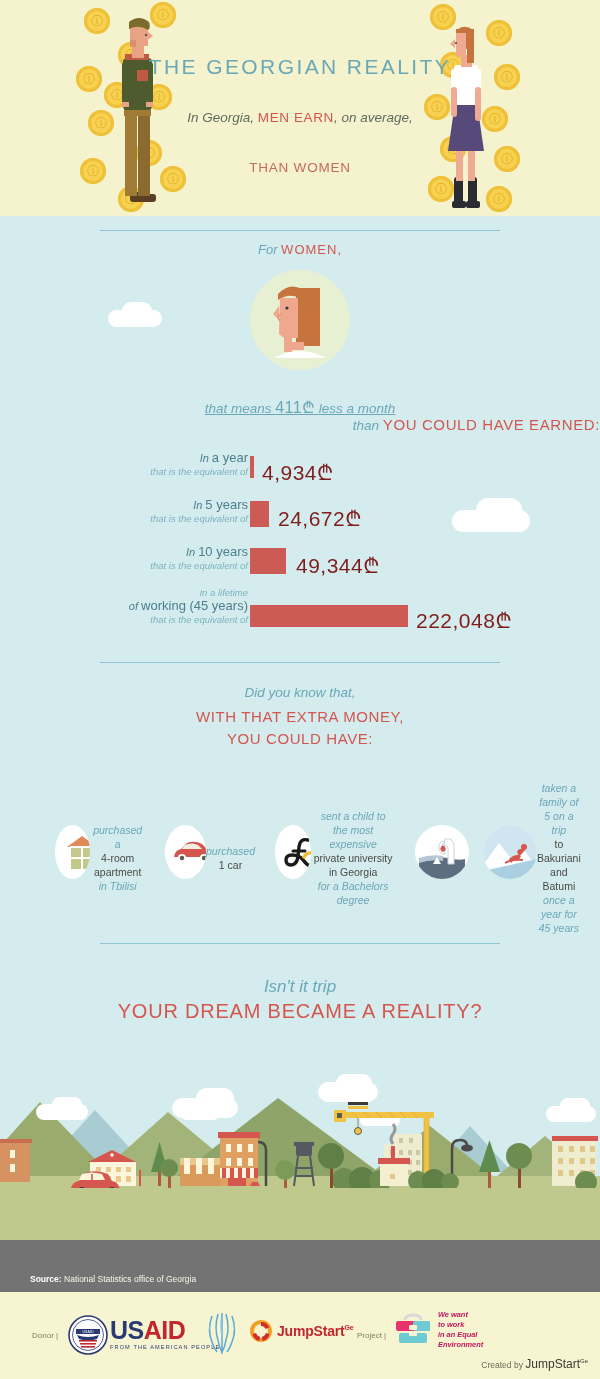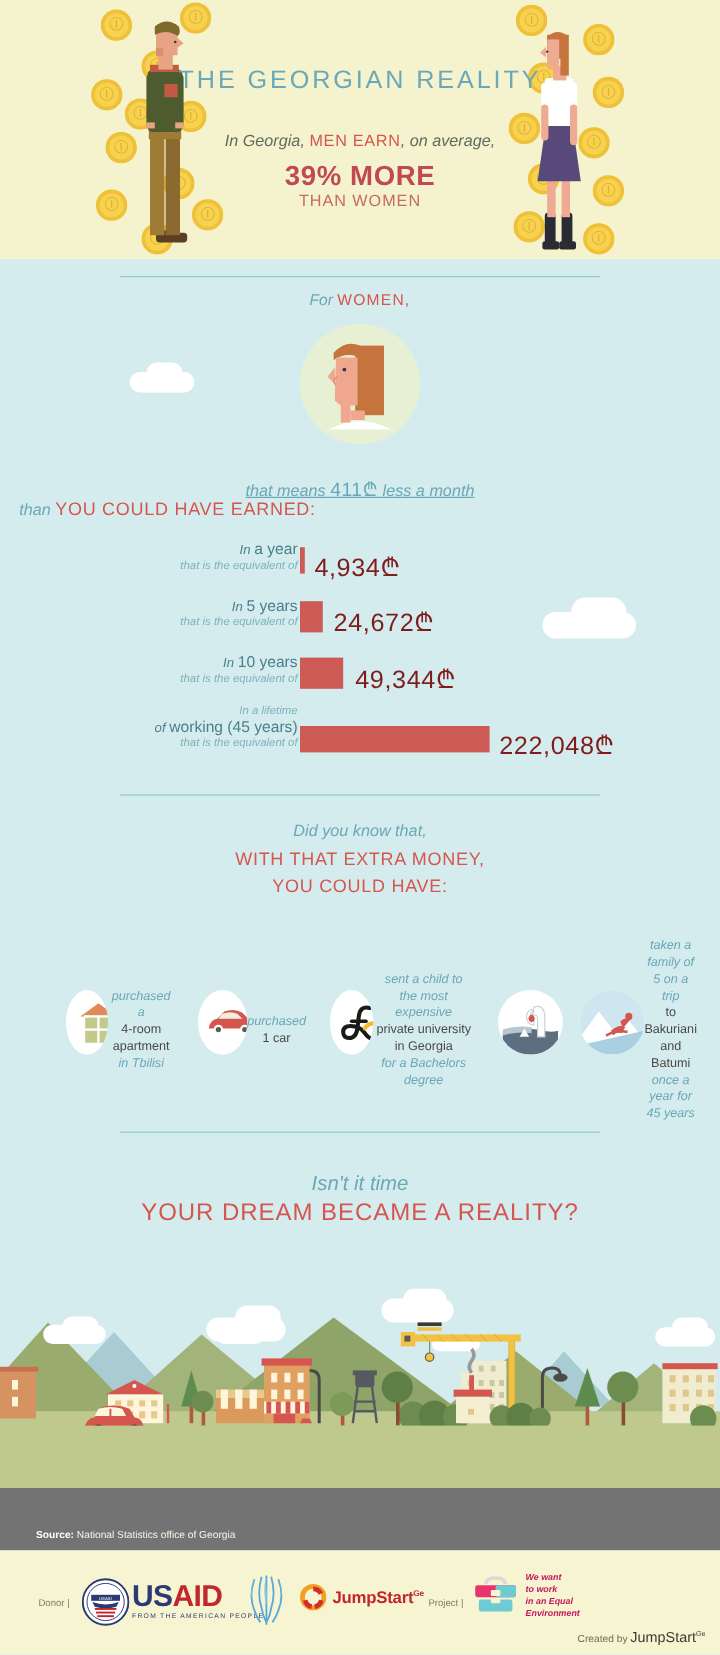--- a/index.html
+++ b/index.html
@@ -34,21 +34,21 @@
   .divider{position:absolute;height:1px;background:#8fc8ce;left:100px;width:400px;}
 
   .cap-women{position:absolute;left:0;right:0;top:242px;text-align:center;font-size:13px;color:#6aa8b8;font-style:italic;}
   .cap-women .red{color:#d4564f;font-style:normal;letter-spacing:1px;}
 
   .avatar{position:absolute;left:250px;top:270px;width:100px;height:100px;border-radius:50%;
           background:#e8f0d4;overflow:hidden;}
 
   .means{position:absolute;left:0;right:0;top:396px;text-align:center;font-size:13.5px;color:#6aa8b8;font-style:italic;text-decoration:underline;}
   .means b{font-style:normal;font-weight:normal;font-size:16px;letter-spacing:.5px;}
-  .means2{position:absolute;left:16px;right:0;top:416px;text-align:left;font-size:13.5px;color:#6aa8b8;font-style:italic;}
+  .means2{position:absolute;left:16px;right:0;top:416px;text-align:right;font-size:13.5px;color:#6aa8b8;font-style:italic;}
   .means2 .red{color:#d4564f;font-style:normal;font-size:15px;letter-spacing:.6px;}
 
   
   .chart{position:absolute;left:0;top:450px;width:600px;}
   .row{position:relative;height:47px;}
   .row .lbl{position:absolute;right:352px;width:210px;text-align:right;color:#4a7f8c;}
   .row .l1{font-size:13px;}
   .row .l1 .it{font-style:italic;font-size:11px;color:#4a7f8c;}
   .row .l2{font-size:9.5px;font-style:italic;color:#7cb3bd;margin-top:1px;}
   .row .lpre{font-size:9.5px;font-style:italic;color:#7cb3bd;}
@@ -155,21 +155,20 @@
       <path d="M26 10 q8 -8 17 -1 v8 q-9 -6 -17 0 z" fill="#c4743c"></path>
       <path d="M26 12 h10 v22 h-6 l-2 4 -2 -4 z" fill="#eeaa92"></path>
       <path d="M25 18 l-5 5 5 4 z" fill="#eeaa92"></path>
       <circle cx="26" cy="22" r="1" fill="#3a3a30"></circle>
     </svg>
 
     <div class="header-title">THE GEORGIAN REALITY</div>
     <div class="header-sub">
       <span>In Georgia, </span><span class="red">MEN EARN</span><span>, on average,</span>
     </div>
-    <div class="header-big">39% MORE</div>
     <div class="header-small">THAN WOMEN</div>
   </div>
 
   <div class="divider" style="top:230px;"></div>
 
   <div class="cap-women">
     <span>For </span><span class="red">WOMEN,</span>
   </div>
 
   <div class="avatar">
@@ -324,21 +323,21 @@
       <div class="icap" style="width:140px;">
         <span class="t">taken a family of 5 on a trip</span><br>
         <span>to Bakuriani and Batumi</span><br>
         <span class="t">once a year for 45 years</span>
       </div>
     </div>
   </div>
 
   <div class="divider" style="top:943px;"></div>
 
-  <div class="isnt">Isn't it time</div>
+  <div class="isnt">Isn't it trip</div>
   <div class="dream">YOUR DREAM BECAME A REALITY?</div>
 
   <div class="city">
     <svg width="600" height="200" viewBox="0 0 600 200">
       <rect width="600" height="200" fill="#d5ecee"></rect>
 
       <path d="M40 130 L95 70 L150 130 z" fill="#a9cbd2"></path>
       <path d="M200 132 L250 80 L300 132 z" fill="#a9cbd2"></path>
       <path d="M430 132 L470 86 L512 132 z" fill="#a9cbd2"></path>
 

